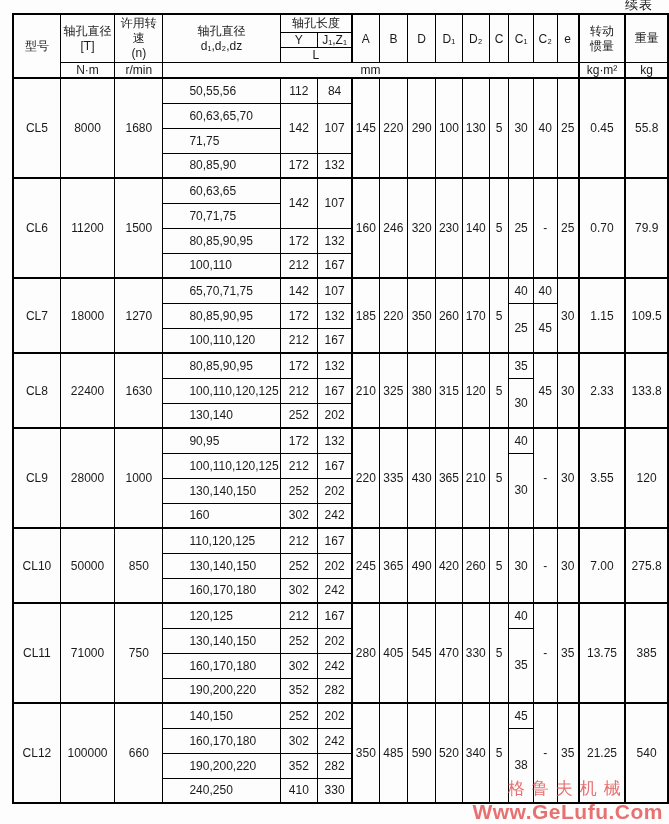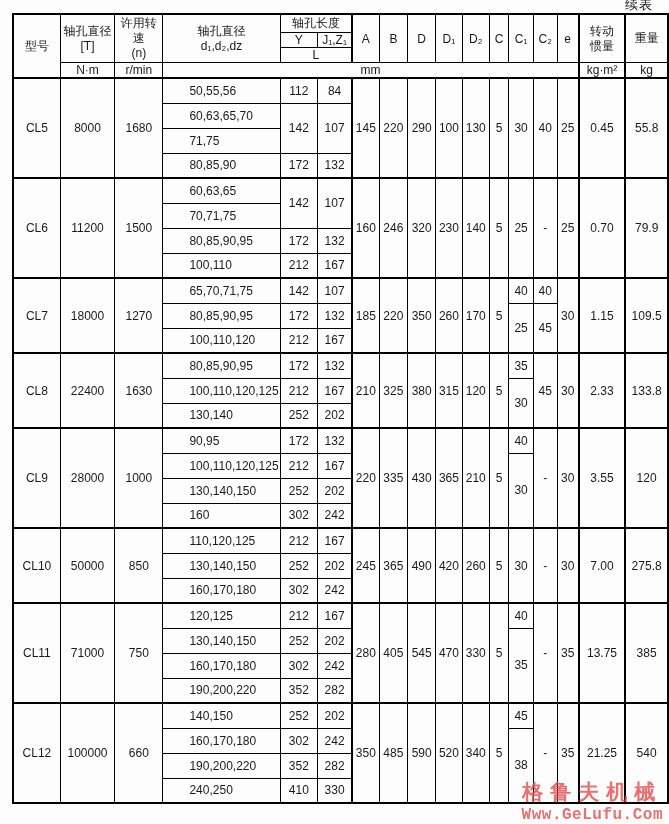--- a/index.html
+++ b/index.html
@@ -38,22 +38,22 @@
   tbody tr { height: 25px; }
   td.dia { text-align: left; padding-left: 26px; }
   td.thickL { border-left: 2px solid #000; }
   tr.group-top td { border-top: 2px solid #000; }
   .watermark {
     position: absolute; right: 6px; bottom: 0px;
     text-align: center; z-index: 5;
     color: rgba(224, 72, 72, 0.78);
     pointer-events: none;
   }
-  .wm1 { font-size: 21px; font-weight: bold; letter-spacing: 7px; }
-  .wm2 { font-size: 16px; font-weight: bold; letter-spacing: 0.5px; font-family: Liberation Mono, monospace; }
+  .wm1 { font-size: 17px; font-weight: normal; letter-spacing: 7px; }
+  .wm2 { font-size: 21px; font-weight: bold; letter-spacing: 0.5px; }
 </style>
 </head>
 <body>
 
 <div class="continued">续表</div>
 
 <table class="spec">
   <colgroup>
     <col style="width:48px">
       <col style="width:55px">

